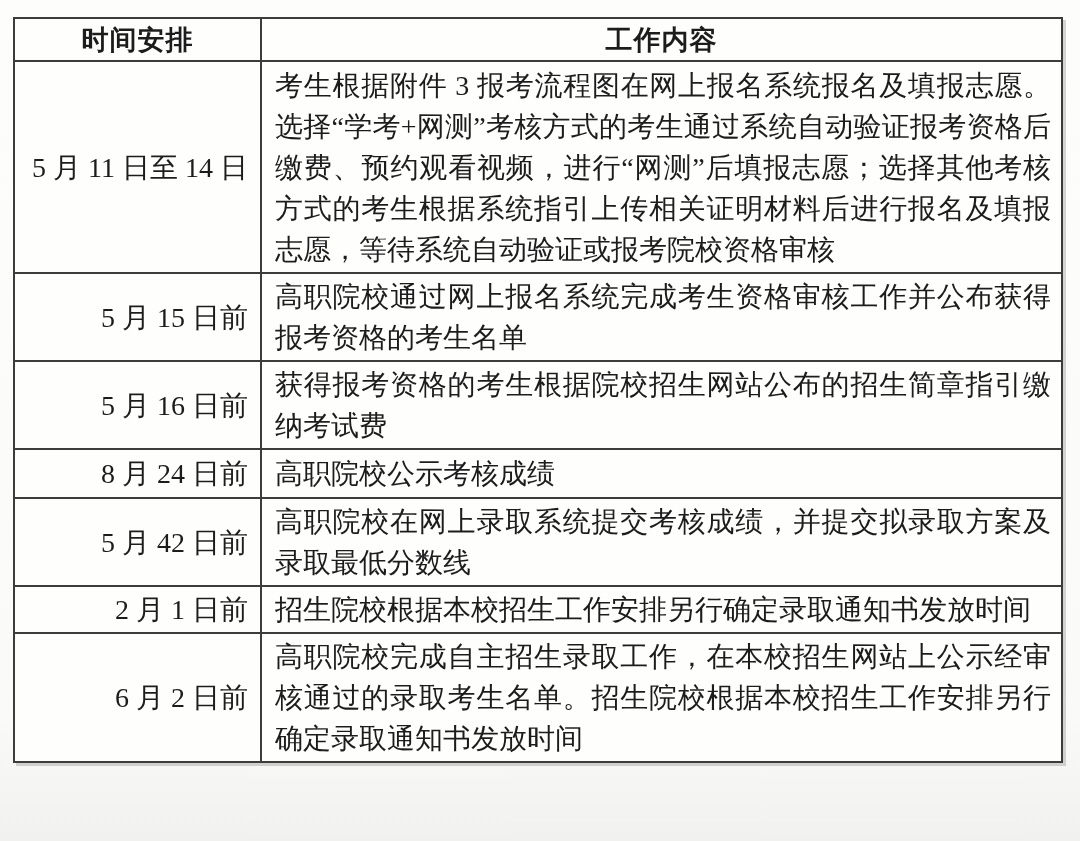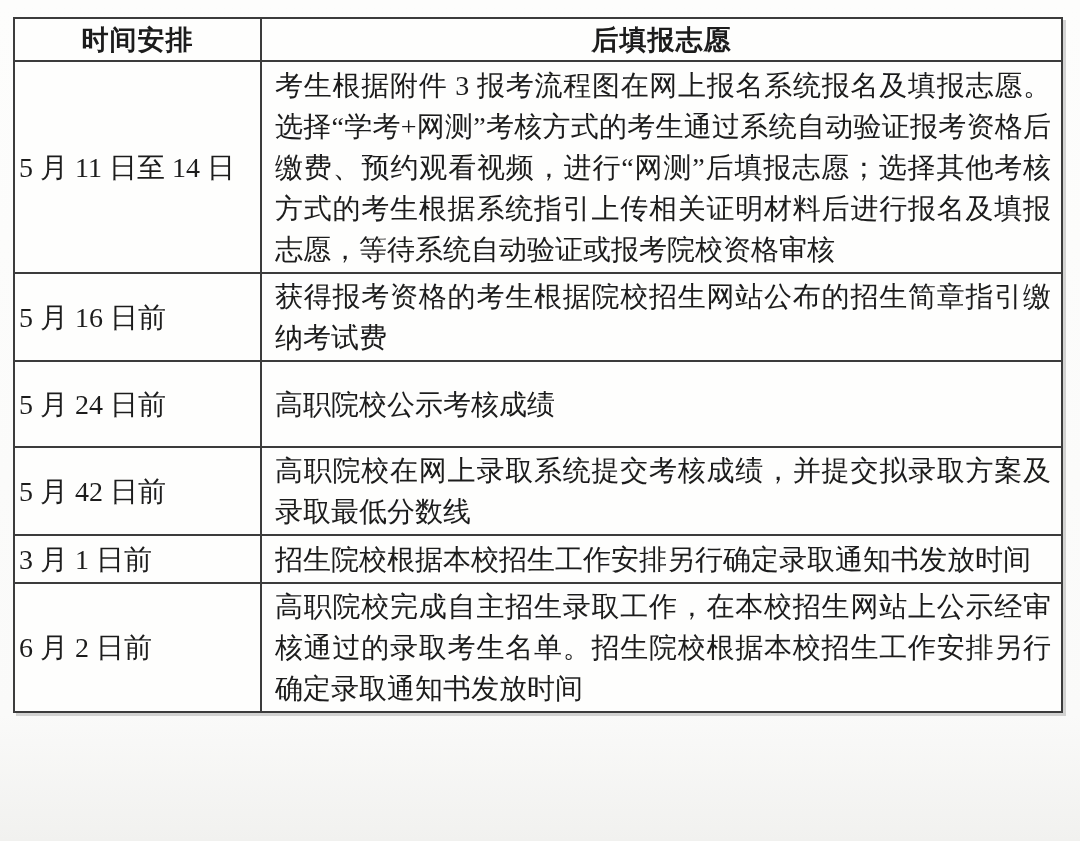--- a/index.html
+++ b/index.html
@@ -43,22 +43,22 @@
     text-align: center;
     letter-spacing: 1px;
     padding: 2px 4px;
   }
   td {
     font-family: "Liberation Serif", "DejaVu Serif", serif;
     font-size: 28px;
     line-height: 41px;
   }
   td.time-cell {
-    text-align: left;
-    padding: 2px 4px;
+    text-align: right;
+    padding: 2px 12px;
     white-space: nowrap;
   }
   td.content-cell {
     text-align: justify;
     text-justify: inter-character;
     padding: 2px 10px 2px 13px;
     border-radius: 21px;
   }
   
   tbody tr:nth-child(1) { height: 212px; }
@@ -76,49 +76,53 @@
 
 <div class="page">
   <table class="schedule">
     <colgroup>
       <col class="c-time">
       <col class="c-content">
     </colgroup>
     <thead>
       <tr>
         <th>时间安排</th>
-        <th>后填报志愿</th>
+        <th>工作内容</th>
       </tr>
     </thead>
     <tbody id="schedule-body">
   <tr>
     <td class="time-cell">5 月 11 日至 14 日</td>
     <td class="content-cell">考生根据附件 3 报考流程图在网上报名系统报名及填报志愿。选择“学考+网测”考核方式的考生通过系统自动验证报考资格后缴费、预约观看视频，进行“网测”后填报志愿；选择其他考核方式的考生根据系统指引上传相关证明材料后进行报名及填报志愿，等待系统自动验证或报考院校资格审核</td>
   </tr>
 
+  <tr>
+    <td class="time-cell">5 月 15 日前</td>
+    <td class="content-cell">高职院校通过网上报名系统完成考生资格审核工作并公布获得报考资格的考生名单</td>
+  </tr>
 
   <tr>
     <td class="time-cell">5 月 16 日前</td>
     <td class="content-cell">获得报考资格的考生根据院校招生网站公布的招生简章指引缴纳考试费</td>
   </tr>
 
 
 
   <tr>
-    <td class="time-cell">5 月 24 日前</td>
+    <td class="time-cell">8 月 24 日前</td>
     <td class="content-cell">高职院校公示考核成绩</td>
   </tr>
 
   <tr>
     <td class="time-cell">5 月 42 日前</td>
     <td class="content-cell">高职院校在网上录取系统提交考核成绩，并提交拟录取方案及录取最低分数线</td>
   </tr>
 
   <tr>
-    <td class="time-cell">3 月 1 日前</td>
+    <td class="time-cell">2 月 1 日前</td>
     <td class="content-cell">招生院校根据本校招生工作安排另行确定录取通知书发放时间</td>
   </tr>
 
   <tr>
     <td class="time-cell">6 月 2 日前</td>
     <td class="content-cell">高职院校完成自主招生录取工作，在本校招生网站上公示经审核通过的录取考生名单。招生院校根据本校招生工作安排另行确定录取通知书发放时间</td>
   </tr>
 </tbody>
   </table>
 </div>

